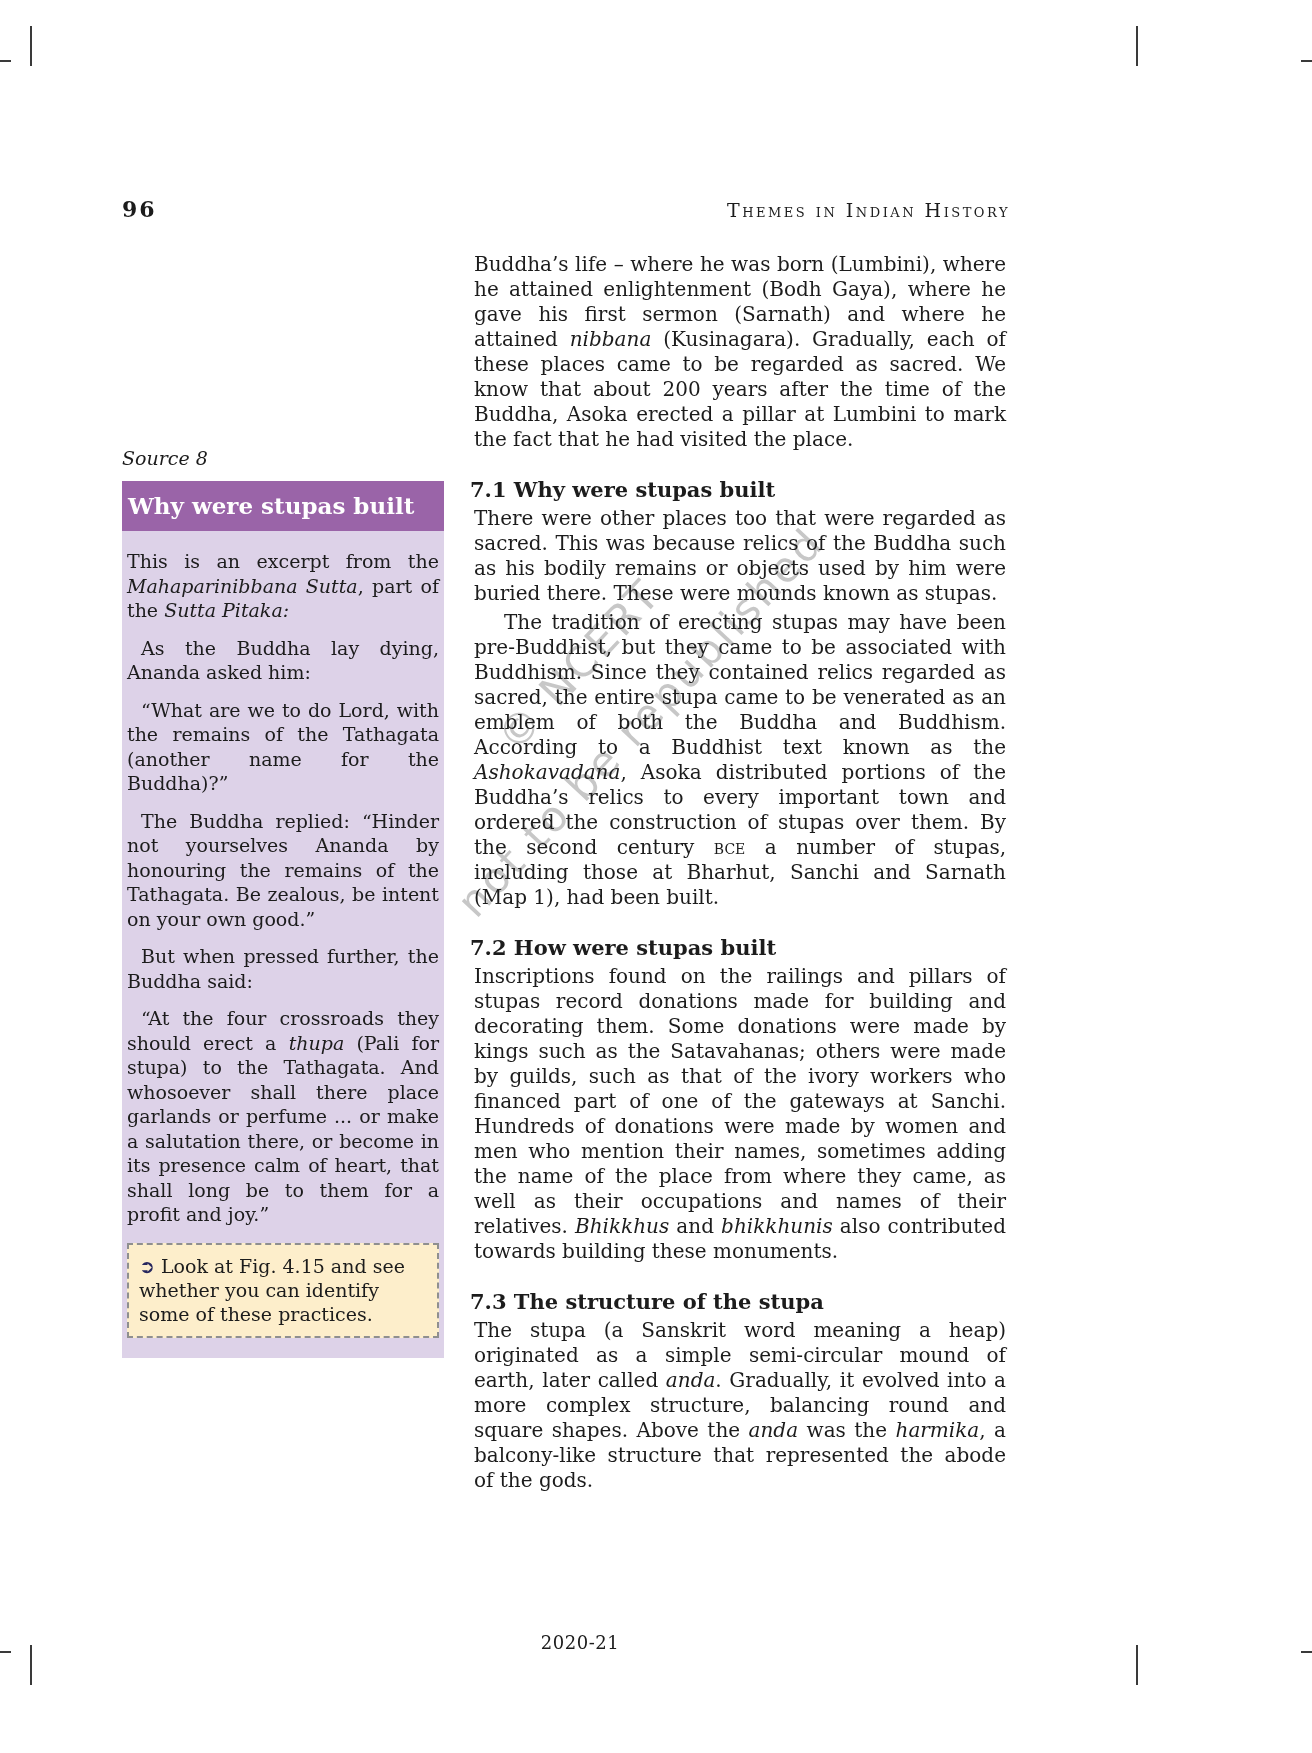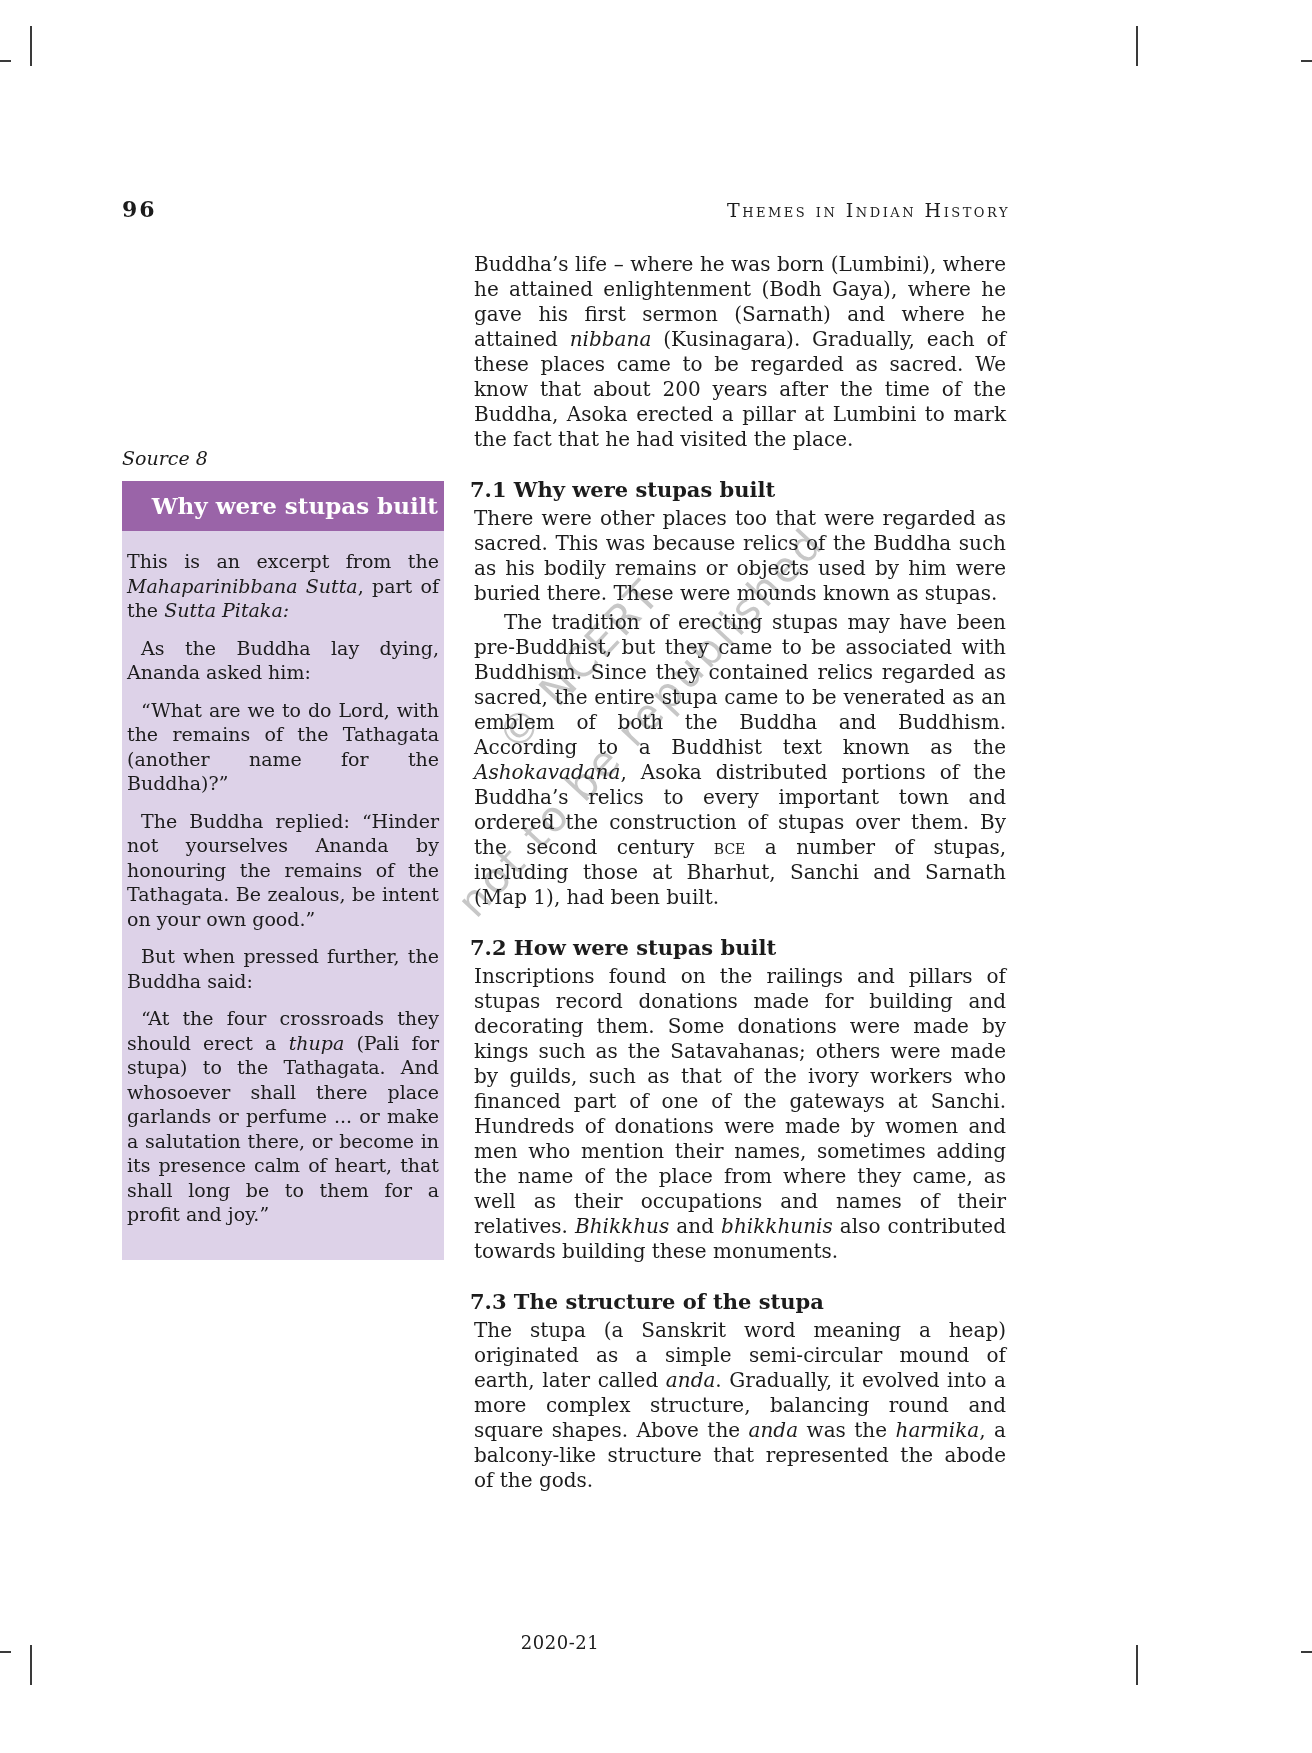--- a/index.html
+++ b/index.html
@@ -26,21 +26,21 @@
     font-size:19px; font-weight:normal; font-variant:small-caps;
     letter-spacing:2.5px;
   }
 
   
   .left-col { position:absolute; left:122px; top:447px; width:322px; z-index:2; }
   .source-label { font-style:italic; font-size:19px; margin-bottom:12px; }
   .source-box { width:100%; }
   .source-title {
     background:#9a64a8; color:#ffffff; font-weight:bold; font-size:23px;
-    text-align:right; padding:11px 6px 12px;
+    text-align:left; padding:11px 6px 12px;
   }
   .source-body {
     background:#ddd2e8; padding:18px 5px 20px;
     font-size:19px; line-height:24.5px; text-align:justify;
   }
   .source-body p { margin-bottom:13px; }
   .source-body p.ind { text-indent:14px; }
   .source-body i { font-style:italic; }
 
   .note-box {
@@ -66,21 +66,21 @@
     position:absolute; left:300px; top:610px; width:620px; z-index:1;
     transform:rotate(-47deg);
     text-align:center; color:#9a9a9a; opacity:0.55;
     font-family:"DejaVu Sans","Liberation Sans",sans-serif;
     font-size:42px; letter-spacing:3px; line-height:84px;
     pointer-events:none; white-space:nowrap;
   }
 
   
   .footer {
-    position:absolute; top:1632px; left:116px; width:888px; z-index:2;
+    position:absolute; top:1632px; left:136px; width:888px; z-index:2;
     text-align:center; font-size:18px; letter-spacing:0.5px;
   }
 </style>
 </head>
 <body>
 
 <div class="page">
 
   <div class="crop v" style="left:30px; top:26px;"></div>
   <div class="crop h" style="left:0; top:60px;"></div>
@@ -105,20 +105,24 @@
     <div class="source-label">Source 8</div>
     <div class="source-box">
       <div class="source-title" style="background-color: rgb(154, 100, 168);">Why were stupas built</div>
       <div class="source-body" style="background-color: rgb(221, 210, 232);">
         <p>This is an excerpt from the <i>Mahaparinibbana Sutta</i>, part of the <i>Sutta Pitaka:</i></p>
         <p class="ind">As the Buddha lay dying, Ananda asked him:</p>
         <p class="ind">“What are we to do Lord, with the remains of the Tathagata (another name for the Buddha)?”</p>
         <p class="ind">The Buddha replied: “Hinder not yourselves Ananda by honouring the remains of the Tathagata. Be zealous, be intent on your own good.”</p>
         <p class="ind">But when pressed further, the Buddha said:</p>
         <p class="ind">“At the four crossroads they should erect a <i>thupa</i> (Pali for stupa) to the Tathagata. And whosoever shall there place garlands or perfume ... or make a salutation there, or become in its presence calm of heart, that shall long be to them for a profit and joy.”</p>
+        <div class="note-box" style="background-color: rgb(253, 238, 203);">
+          <span class="note-arrow">➲</span>
+          <span>Look at Fig. 4.15 and see whether you can identify some of these practices.</span>
+        </div>
       </div>
     </div>
   </aside>
 
   <main class="main-col">
     <p>Buddha’s life – where he was born (Lumbini), where he attained enlightenment (Bodh Gaya), where he gave his first sermon (Sarnath) and where he attained <i>nibbana</i> (Kusinagara). Gradually, each of these places came to be regarded as sacred. We know that about 200 years after the time of the Buddha, Asoka erected a pillar at Lumbini to mark the fact that he had visited the place.</p>
 
     <h3>7.1 Why were stupas built</h3>
     <p>There were other places too that were regarded as sacred. This was because relics of the Buddha such as his bodily remains or objects used by him were buried there. These were mounds known as stupas.</p>
     <p class="ind">The tradition of erecting stupas may have been pre-Buddhist, but they came to be associated with Buddhism. Since they contained relics regarded as sacred, the entire stupa came to be venerated as an emblem of both the Buddha and Buddhism. According to a Buddhist text known as the <i>Ashokavadana</i>, Asoka distributed portions of the Buddha’s relics to every important town and ordered the construction of stupas over them. By the second century <span class="sc">bce</span> a number of stupas, including those at Bharhut, Sanchi and Sarnath (Map 1), had been built.</p>

